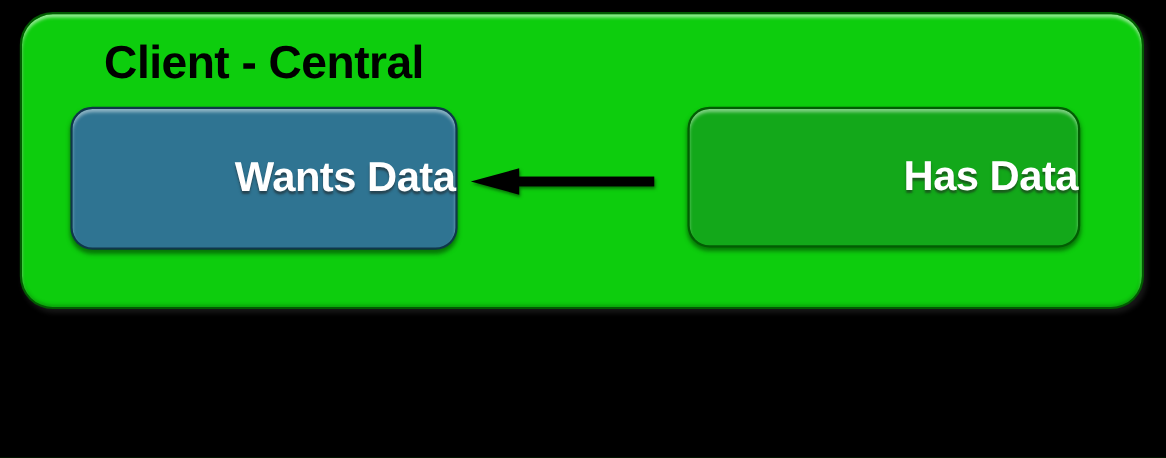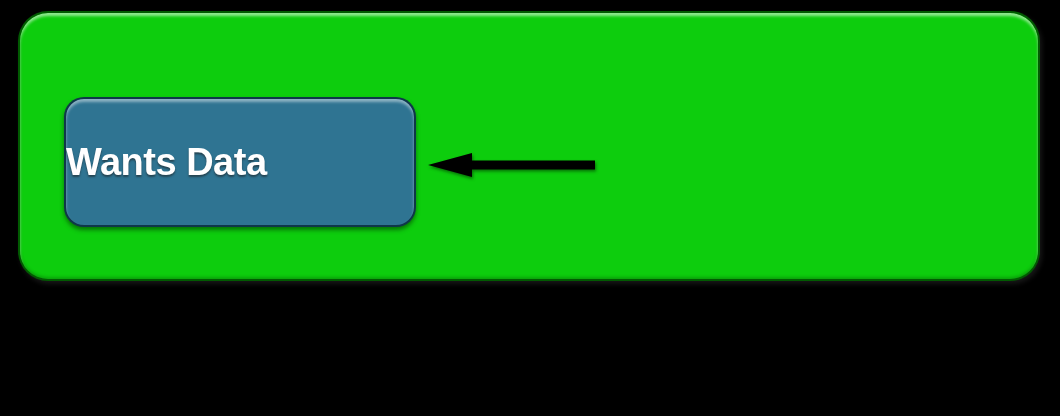--- a/index.html
+++ b/index.html
@@ -51,21 +51,21 @@
   .title-server {
     left: 605px;
     top: 15px;
     width: 357px;
   }
   .data-box {
     position: absolute;
     border-radius: 20px;
     display: flex;
     align-items: center;
-    justify-content: flex-start;
+    justify-content: flex-end;
     box-shadow:
       inset 0 3px 3px rgba(255, 255, 255, 0.45),
       0 3px 4px rgba(0, 45, 0, 0.55);
   }
   .box-client {
     left: 44px;
     top: 84px;
     width: 348px;
     height: 126px;
     background: var(--client-box-teal, #2F7492);
@@ -96,26 +96,30 @@
     filter: drop-shadow(1px 2px 1.5px rgba(0, 30, 0, 0.5));
   }
 </style>
 </head>
 <body>
 
 <div class="canvas">
 
   <div class="panel">
 
+    <div class="group-title title-client">Client - Central</div>
 
 
     <div class="data-box box-client">
       <span class="box-label">Wants Data</span>
     </div>
 
+    <div class="data-box box-server">
+      <span class="box-label">Has Data</span>
+    </div>
 
     <svg class="arrow-svg" viewBox="0 0 167 30" aria-hidden="true">
       <polygon points="0,15 44,3 44,27" fill="var(--arrow-black, #000000)"></polygon>
       <rect x="38" y="10.5" width="129" height="9" fill="var(--arrow-black, #000000)"></rect>
     </svg>
 
   </div>
 </div>
 
 </body></html>

